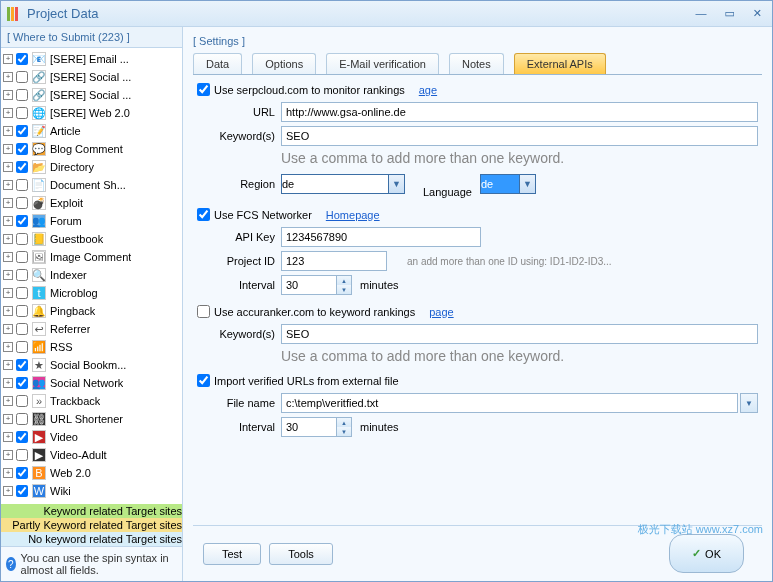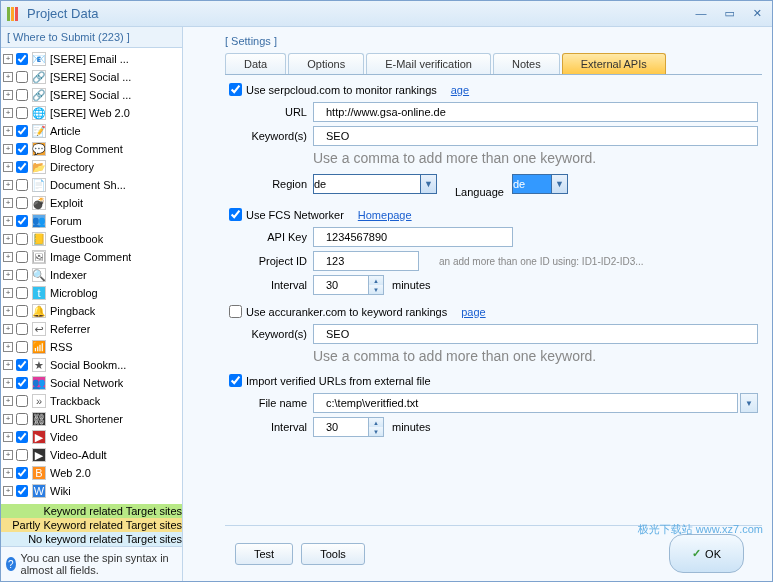--- a/index.html
+++ b/index.html
@@ -5,49 +5,49 @@
 * { box-sizing: border-box; margin: 0; padding: 0; font-family: Tahoma, Arial, sans-serif; font-size: 11px; }
 body { background: #fff; width: 773px; height: 582px; overflow: hidden; }
 .window { width: 100%; height: 100%; border: 1px solid #7da2ce; display: flex; flex-direction: column; }
 .titlebar { background: linear-gradient(#eaf3fb, #d7e8f7); height: 26px; display: flex; align-items: center; padding: 0 6px; border-bottom: 1px solid #c0d6eb; }
 .titlebar .appicon { width: 14px; height: 14px; margin-right: 6px; }
 .titlebar .appicon span { display:inline-block; width:3px; height:14px; margin-right:1px; background:#7cb342; }
 .titlebar .appicon span:nth-child(2){background:#ffa726;} .titlebar .appicon span:nth-child(3){background:#ef5350;}
 .titlebar .title { color: #3b6ea5; font-size: 13px; }
 .winbtns { margin-left: auto; display: flex; gap: 10px; color: #3b6ea5; font-size: 12px; }
 .winbtns span { cursor: pointer; padding: 0 4px; }
-.body { flex: 1; display: flex; background: #f4f9fe; overflow: hidden; gap: 32px; }
+.body { flex: 1; display: flex; background: #f4f9fe; overflow: hidden; }
 .leftpanel { width: 182px; border-right: 1px solid #c0d6eb; display: flex; flex-direction: column; background: #fff; }
 .lhead { padding: 4px 6px; color: #3b6ea5; border-bottom: 1px solid #c0d6eb; background: #eaf3fb; }
 .tree { flex: 1; overflow-y: auto; overflow-x: hidden; padding: 2px 0; }
 .trow { display: flex; align-items: center; height: 18px; padding: 0 2px; white-space: nowrap; }
 .exp { width: 10px; height: 10px; border: 1px solid #888; display: flex; align-items: center; justify-content: center; font-size: 8px; line-height: 1; margin-right: 3px; color: #555; background: #fff; cursor: pointer; }
 .chk { width: 12px; height: 12px; margin-right: 4px; }
 .ticon { width: 14px; height: 14px; margin-right: 4px; display: inline-flex; align-items: center; justify-content: center; font-size: 11px; }
 .tlabel { color: #000; overflow: hidden; text-overflow: ellipsis; }
 .legend { font-size: 10px; text-align: right; }
 .legend div { padding: 1px 0; }
 .lg1 { background: #b8e986; }
 .lg2 { background: #f7e08c; }
 .lg3 { background: #d8eef9; }
 .hint { display: flex; align-items: center; padding: 5px; color: #333; border-top: 1px solid #c0d6eb; background:#f4f9fe; }
 .hint .qicon { width:14px; height:14px; border-radius:50%; background:#2b7de1; color:#fff; display:flex; align-items:center; justify-content:center; font-size:10px; margin-right:5px; }
 .rightpanel { flex: 1; display: flex; flex-direction: column; padding: 6px 10px 0 10px; }
 .group { color: #3b6ea5; margin: 2px 0 6px 0; }
 .tabs { display: flex; border-bottom: 1px solid #9bb8d3; margin-bottom: 8px; }
-.tab { padding: 4px 18px; border: 1px solid #b6cde1; border-bottom: none; background: linear-gradient(#fdfefe,#e9f2fa); margin-right: 2px; border-radius: 3px 3px 0 0; cursor: pointer; color: #333; }
+.tab { padding: 4px 12px; border: 1px solid #b6cde1; border-bottom: none; background: linear-gradient(#fdfefe,#e9f2fa); margin-right: 10px; border-radius: 3px 3px 0 0; cursor: pointer; color: #333; }
 .tab.active { background: linear-gradient(#ffe9a8,#ffc94a); border-color: #d6a336; font-weight: normal; }
 .form { flex: 1; overflow-y: auto; padding-right: 4px; }
 .section { margin-bottom: 10px; padding-left: 4px; }
 .chkrow { display: flex; align-items: center; margin-bottom: 6px; }
 .chkrow input { margin-right: 4px; }
 .chkrow a { color: #1a5fd0; text-decoration: underline; margin-left: 14px; }
 .frow { display: flex; align-items: center; margin-bottom: 4px; padding-left: 20px; }
 .flabel { width: 58px; text-align: right; margin-right: 6px; color: #000; }
-.finput { height: 20px; border: 1px solid #9bb8d3; padding: 0 12px; background: #fff; }
+.finput { height: 20px; border: 1px solid #9bb8d3; padding: 0 4px; background: #fff; }
 .finput.wide { flex: 1; max-width: 478px; }
 .finput.med { width: 106px; }
 .finput.sm { width: 56px; }
 .sel { height: 20px; border: 1px solid #3b6ea5; background: #fff; }
 .sel.region { width: 108px; }
 .sel.lang { width: 40px; background:#3399ff; color:#fff; }
 .dropbtn { width: 17px; height: 20px; border: 1px solid #3b6ea5; background: linear-gradient(#e8f1fb,#c9dff5); margin-left: -1px; display:flex; align-items:center; justify-content:center; cursor:pointer; color:#3b6ea5; font-size:9px; }
 .spinbtn { width:15px; height:20px; border:1px solid #9bb8d3; border-left:none; display:flex; flex-direction:column; }
 .spinbtn span { flex:1; display:flex; align-items:center; justify-content:center; font-size:6px; color:#3b6ea5; cursor:pointer; background:linear-gradient(#eef6fd,#d6e8f7); }
 .fhint { color: #888; font-size: 10px; margin-left: 20px; }

